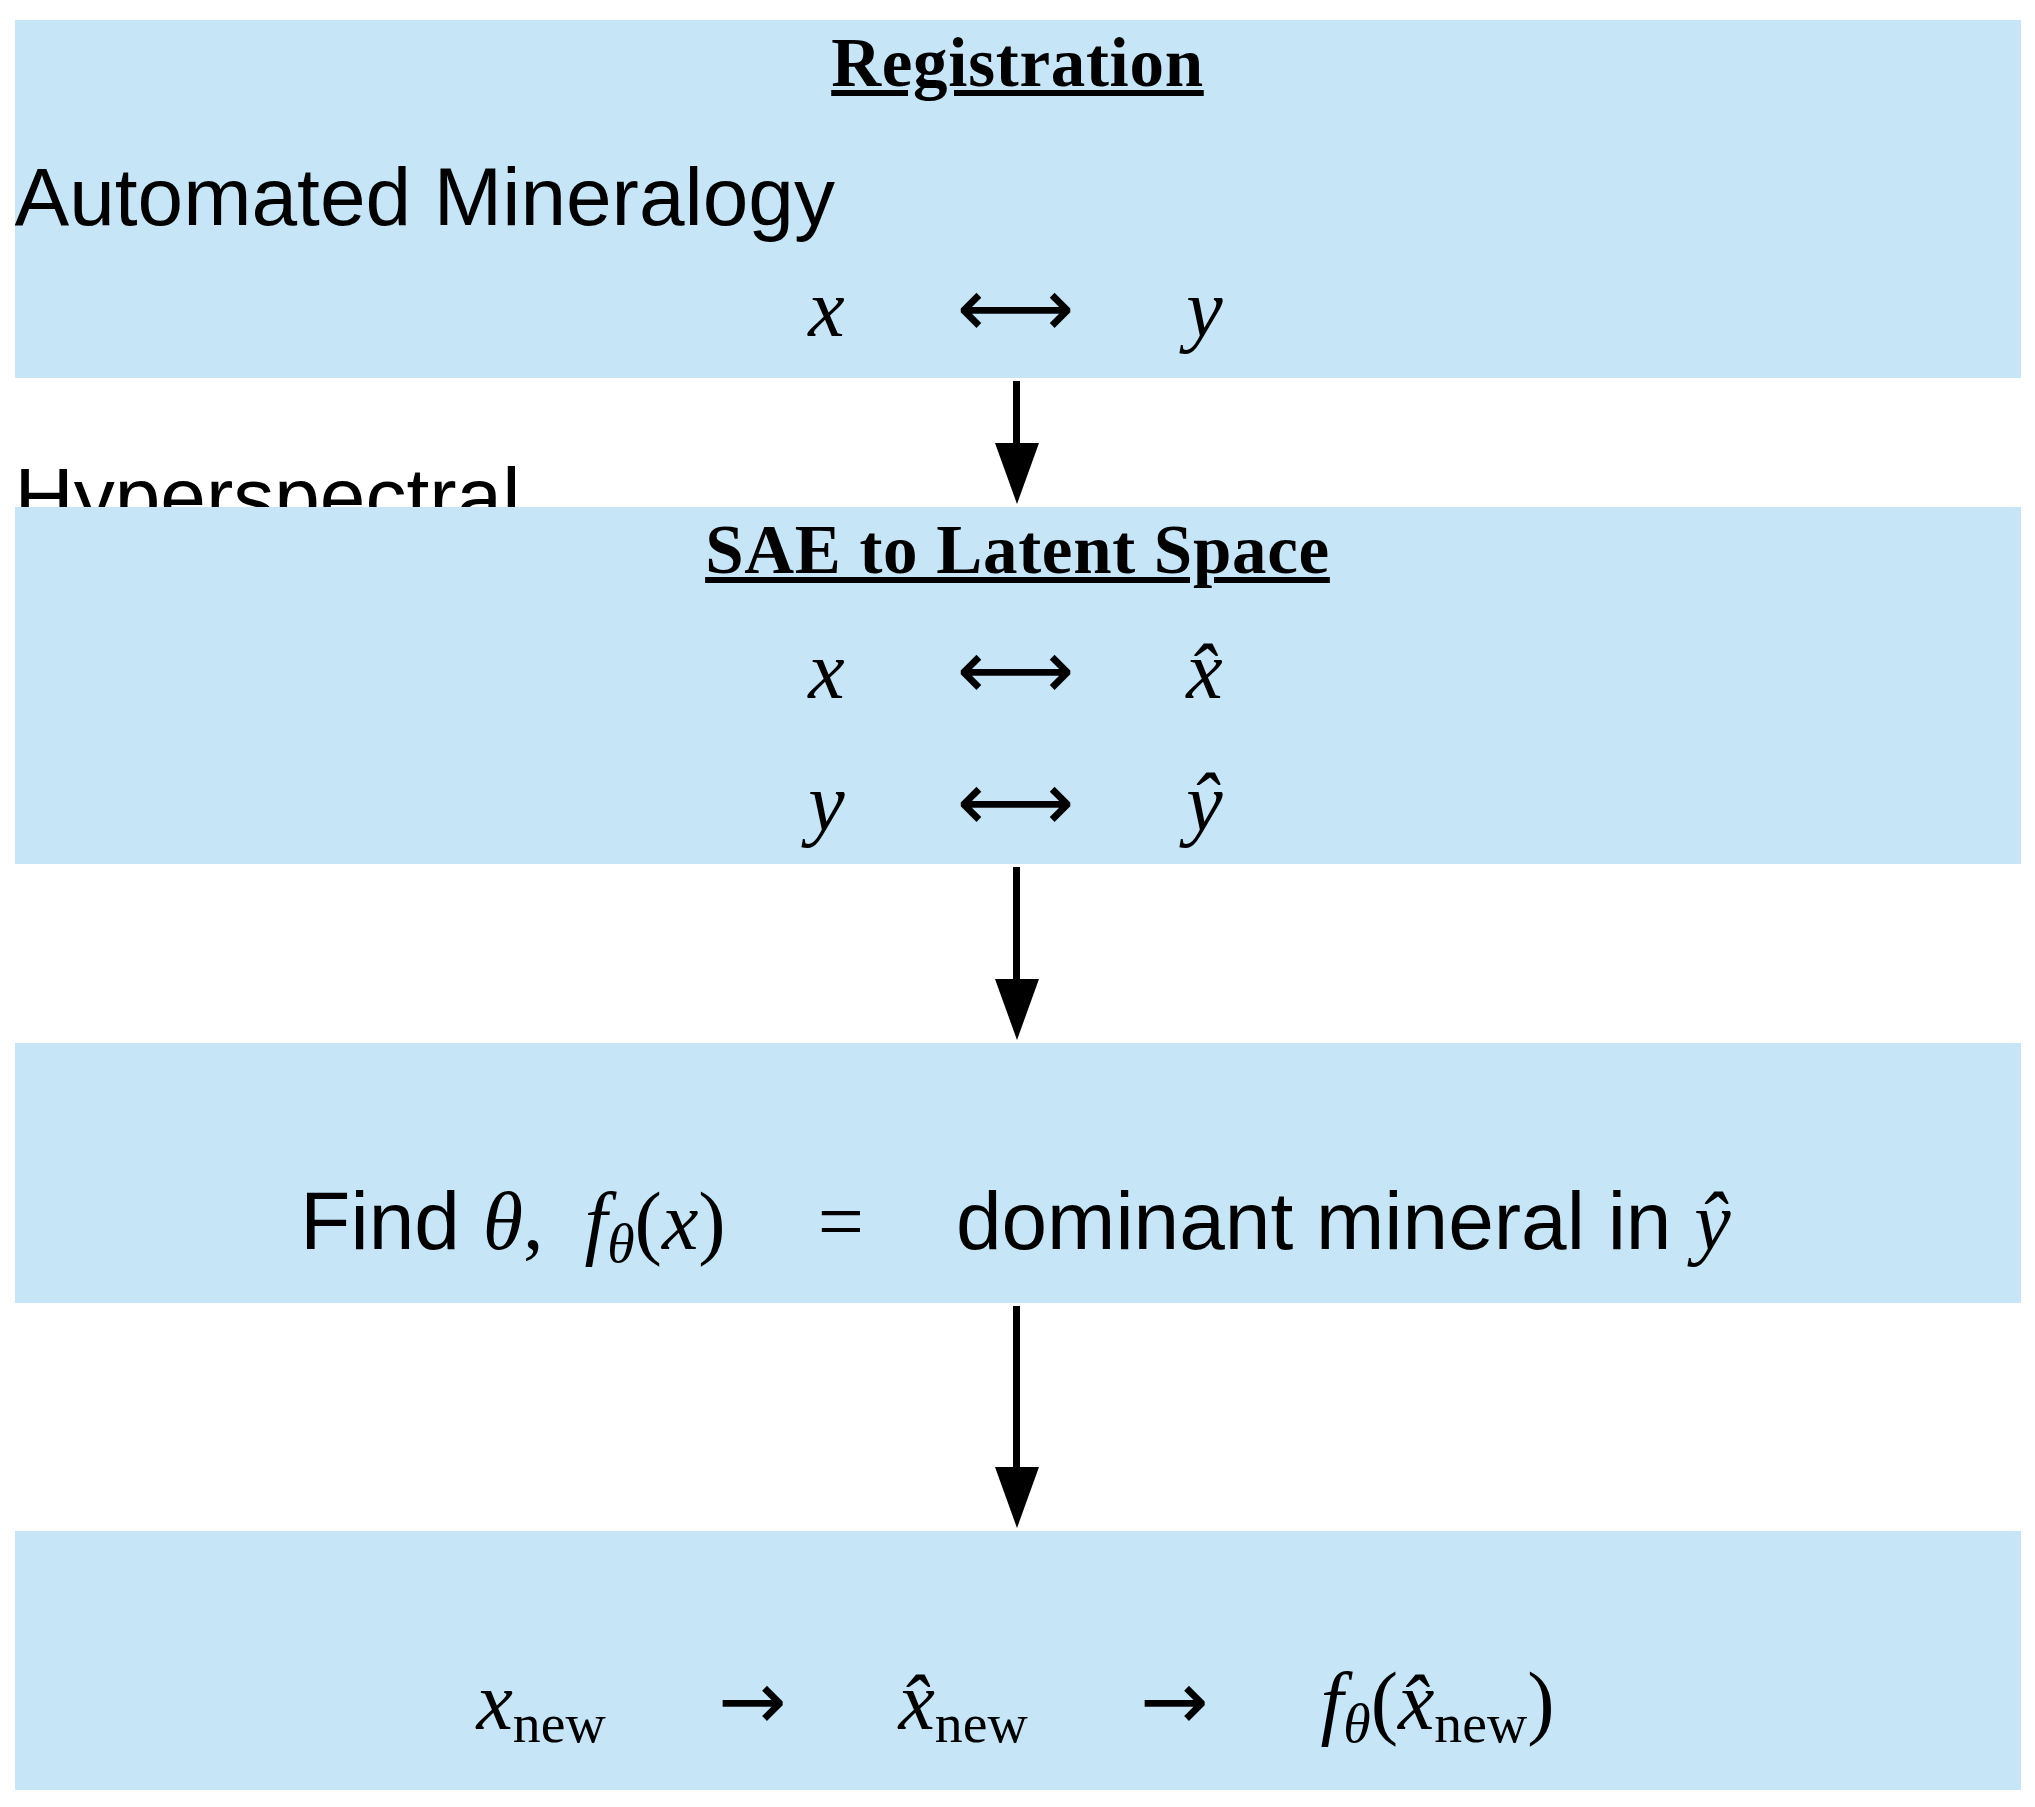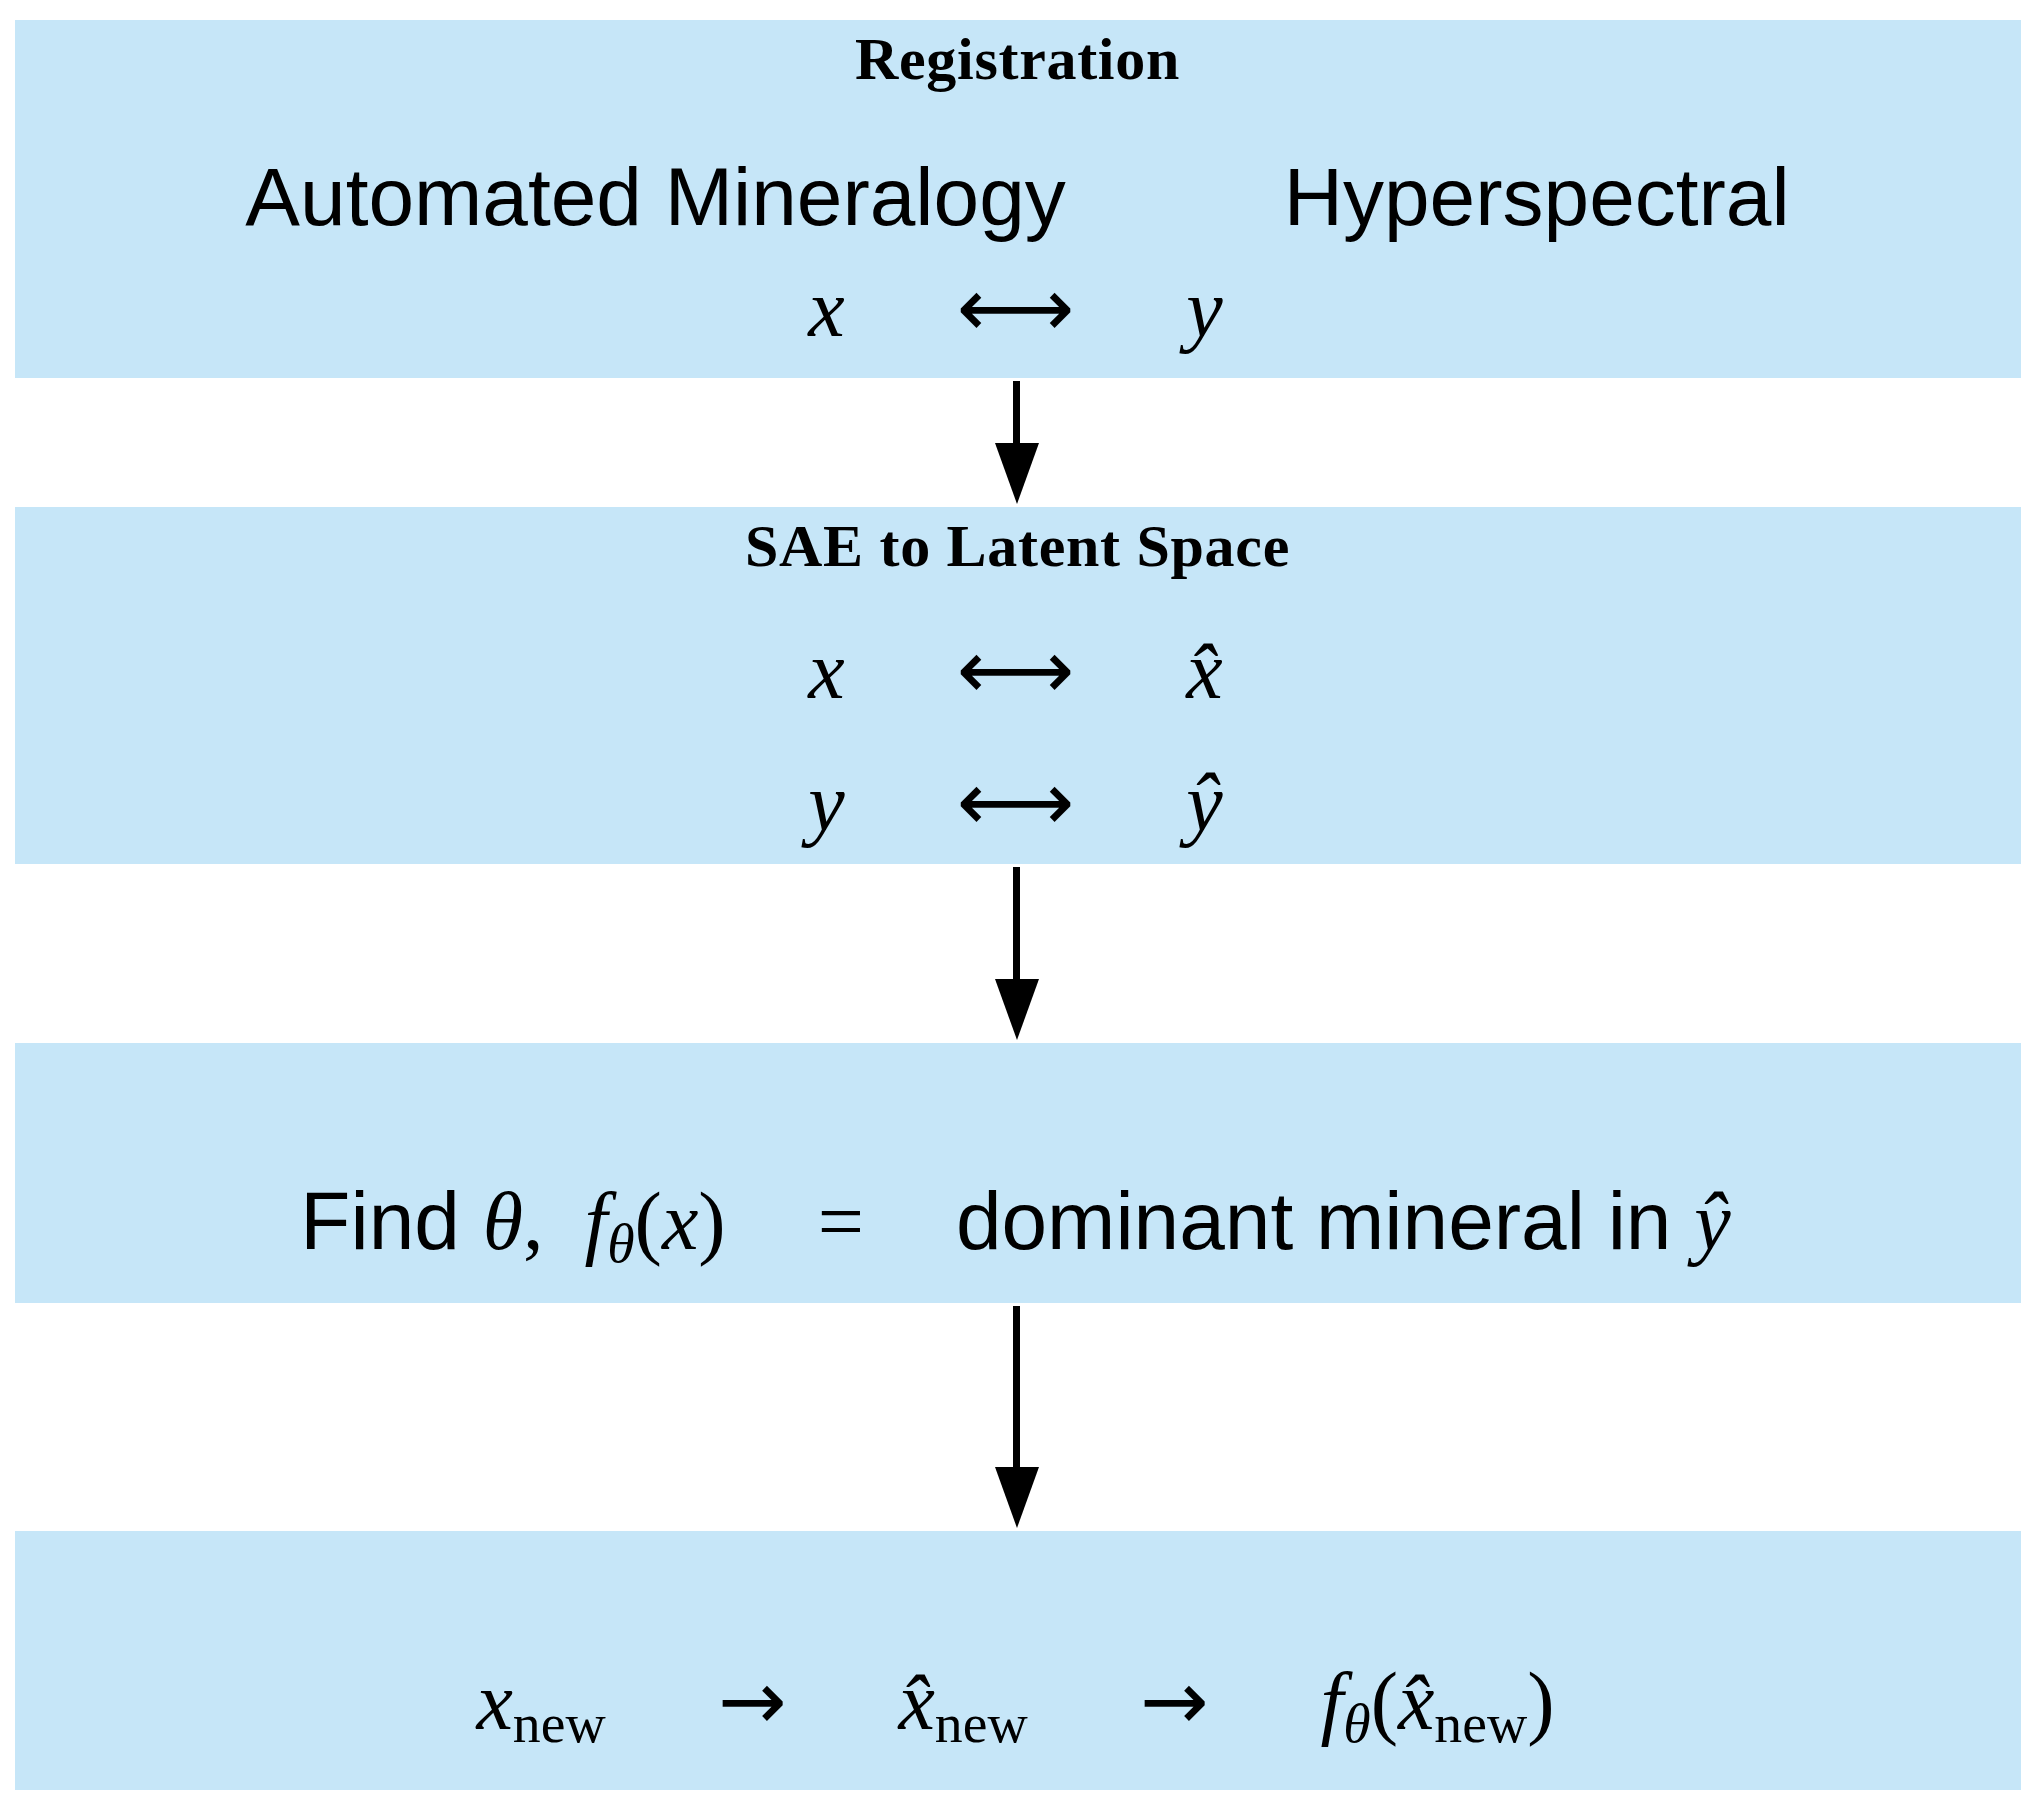--- a/index.html
+++ b/index.html
@@ -14,29 +14,29 @@
   
   .box{position:absolute;left:14.5px;width:2006px;background:#c6e6f8;}
   .b0{top:20px;height:358px;}
   .b1{top:507px;height:357px;}
   .b2{top:1043px;height:260px;}
   .b3{top:1531px;height:259px;}
 
   .title{
     position:absolute;left:0;right:0;top:9.2px;text-align:center;
     font-family:"Liberation Serif",serif;font-weight:bold;
-    font-size:60px;line-height:1;letter-spacing:0.7px;
+    font-size:69px;line-height:1;letter-spacing:0.7px;text-decoration:underline;
   }
   .b3 .title{top:12px;}
 
   .labels{
     position:absolute;left:0;right:0;top:136px;
     display:flex;justify-content:center;gap:218px;
     font-family:"Liberation Sans",sans-serif;
-    font-size:82px;line-height:1;
+    font-size:82px;line-height:1;flex-direction:column;
   }
 
   .math{
     position:absolute;left:0;right:4px;text-align:center;
     font-family:"Liberation Serif",serif;
     font-size:82px;line-height:1;
   }
   .b0 .m0{top:247px;}
   .b1 .m0{top:122px;}
   .b1 .m1{top:254px;}

